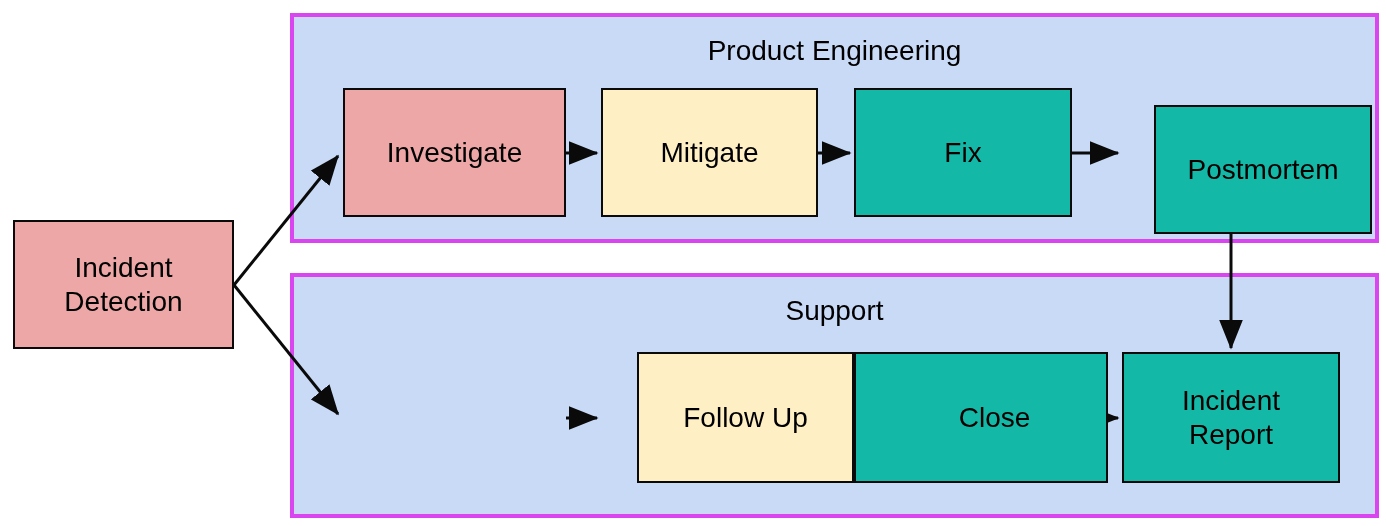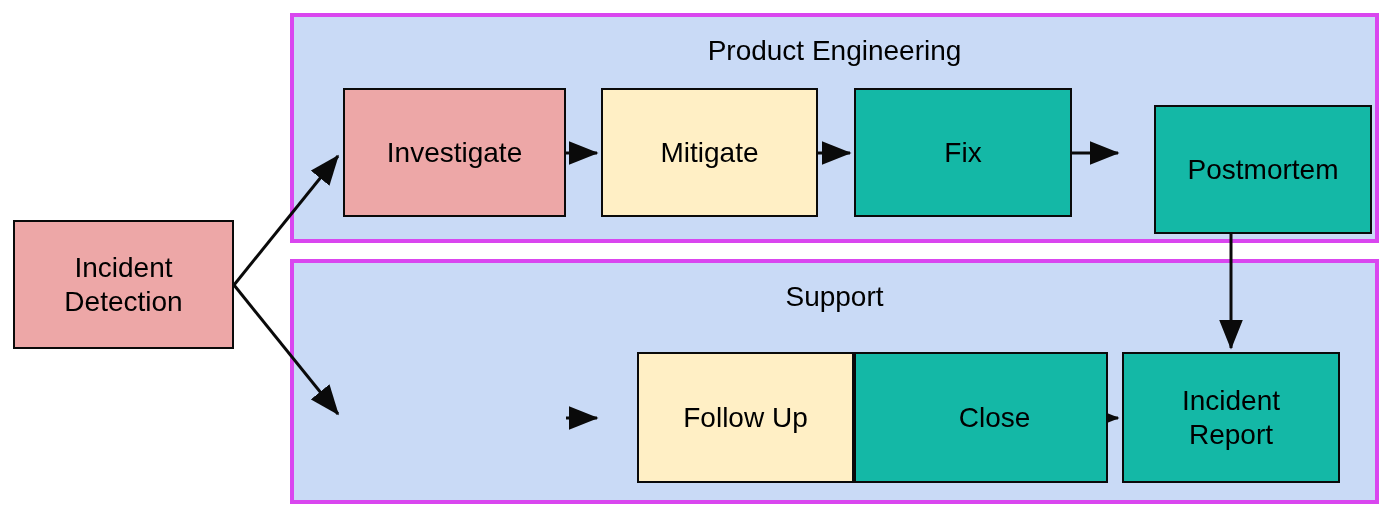--- a/index.html
+++ b/index.html
@@ -59,21 +59,21 @@
 </style>
 </head>
 <body>
 
 <div id="canvas">
 
   <div class="lane" style="left:290px; top:13px; width:1089px; height:230px;">
     <div class="lane-title" style="top:18px;">Product Engineering</div>
   </div>
 
-  <div class="lane" style="left:290px; top:259px; width:1089px; height:245px;">
+  <div class="lane" style="left:290px; top:273px; width:1089px; height:245px;">
     <div class="lane-title" style="top:18px;">Support</div>
   </div>
 
   <svg id="edge-layer" viewBox="0 0 1386 526" width="1386" height="526">
     <defs>
       <marker id="arrowhead" markerWidth="10" markerHeight="8" refX="9.5" refY="4" orient="auto" markerUnits="strokeWidth">
         <path d="M0,0 L10,4 L0,8 z" fill="#0a0a0a"></path>
       </marker>
     </defs>
 

